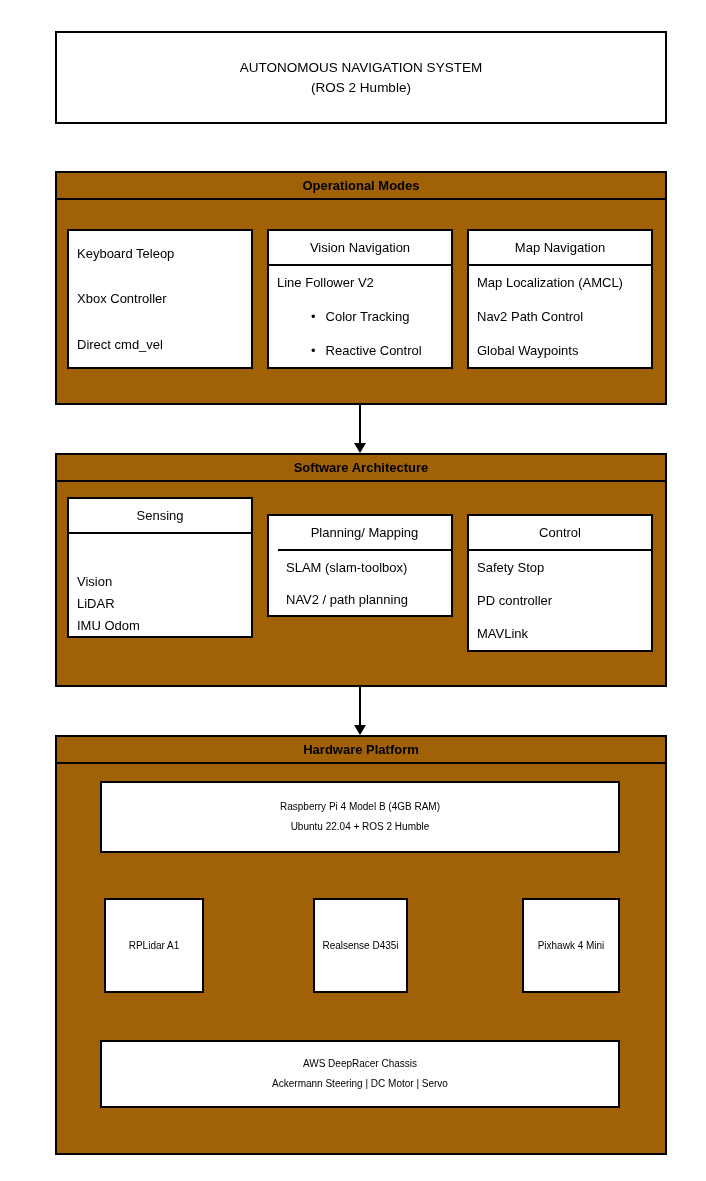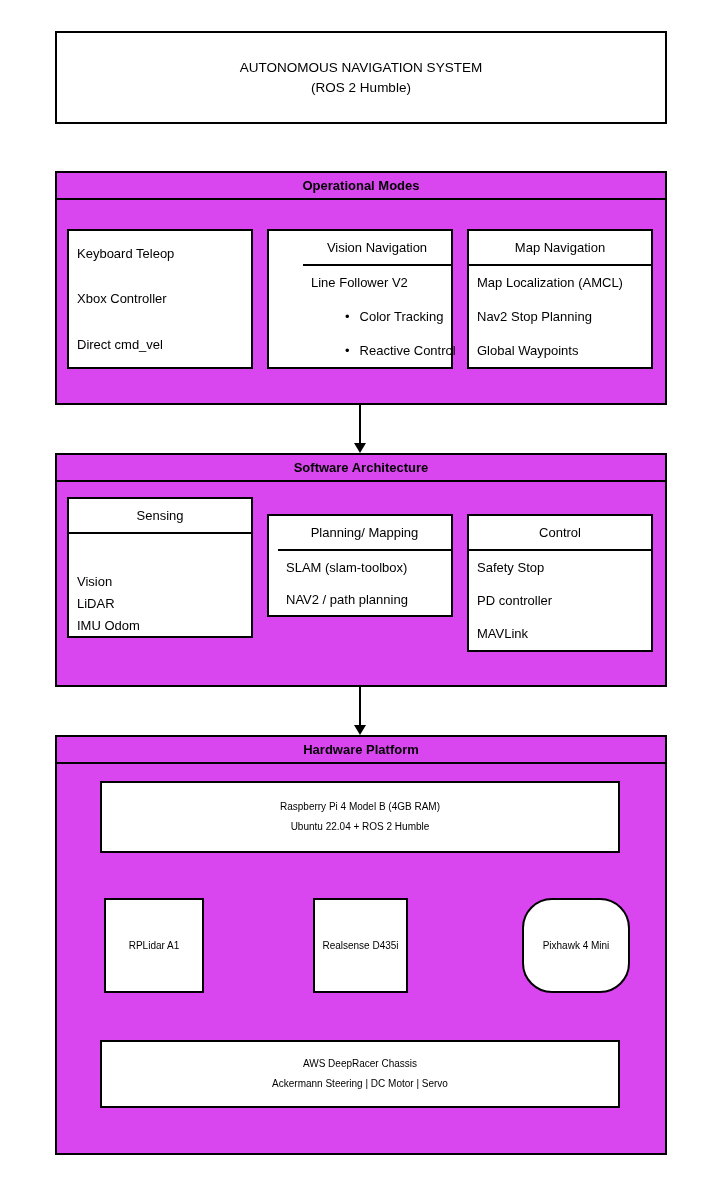--- a/index.html
+++ b/index.html
@@ -20,21 +20,21 @@
     display: flex; flex-direction: column;
     align-items: center; justify-content: center;
     font-size: 13.5px; line-height: 20px; text-align: center;
     background: #fff;
   }
 
   
   .section {
     left: 55px; width: 612px;
     border: 2px solid #000;
-    background: #d946ef;
+    background: #a16207;
   }
   .section-header {
     height: 27px;
     border-bottom: 2px solid #000;
     display: flex; align-items: center; justify-content: center;
     font-weight: bold; font-size: 13px;
   }
 
   
   .inner-box {
@@ -100,40 +100,40 @@
   <div class="section-header">Operational Modes</div>
 
   <div class="inner-box" style="left:10px; top:56px; width:186px; height:140px;">
     <div class="inner-body">
       <div class="row">Keyboard Teleop</div>
       <div class="row">Xbox Controller</div>
       <div class="row">Direct cmd_vel</div>
     </div>
   </div>
 
-  <div class="inner-box" style="left:210px; top:56px; width:186px; height:140px;padding-left:34px;">
+  <div class="inner-box" style="left:210px; top:56px; width:186px; height:140px;">
     <div class="inner-header">Vision Navigation</div>
     <div class="inner-body">
       <div class="row">Line Follower V2</div>
       <div class="row bullet">
         <span class="bullet-glyph">•</span>
         <span>Color Tracking</span>
       </div>
       <div class="row bullet">
         <span class="bullet-glyph">•</span>
         <span>Reactive Control</span>
       </div>
     </div>
   </div>
 
   <div class="inner-box" style="left:410px; top:56px; width:186px; height:140px;">
     <div class="inner-header">Map Navigation</div>
     <div class="inner-body">
       <div class="row">Map Localization (AMCL)</div>
-      <div class="row">Nav2 Stop Planning</div>
+      <div class="row">Nav2 Path Control</div>
       <div class="row">Global Waypoints</div>
     </div>
   </div>
 </div>
 
 <div class="arrow-line" style="left:359px; top:405px; height:39px;"></div>
 <div class="arrow-head" style="left:354px; top:443px;"></div>
 
 <div class="abs section" style="top:453px; height:234px;">
   <div class="section-header">Software Architecture</div>
@@ -177,21 +177,21 @@
   </div>
 
   <div class="plain-box device" style="left:26px; top:161px; width:100px; height:95px;margin-left:21px;">
     <div>RPLidar A1</div>
   </div>
 
   <div class="plain-box device" style="left:256px; top:161px; width:95px; height:95px;">
     <div>Realsense D435i</div>
   </div>
 
-  <div class="plain-box device" style="left:465px; top:161px; width:108px; height:95px;border-radius:30px;">
+  <div class="plain-box device" style="left:465px; top:161px; width:98px; height:95px;">
     <div>Pixhawk 4 Mini</div>
   </div>
 
   <div class="plain-box" style="left:43px; top:303px; width:520px; height:68px;">
     <div>AWS DeepRacer Chassis</div>
     <div>Ackermann Steering | DC Motor | Servo</div>
   </div>
 </div>
 
 </body></html>

